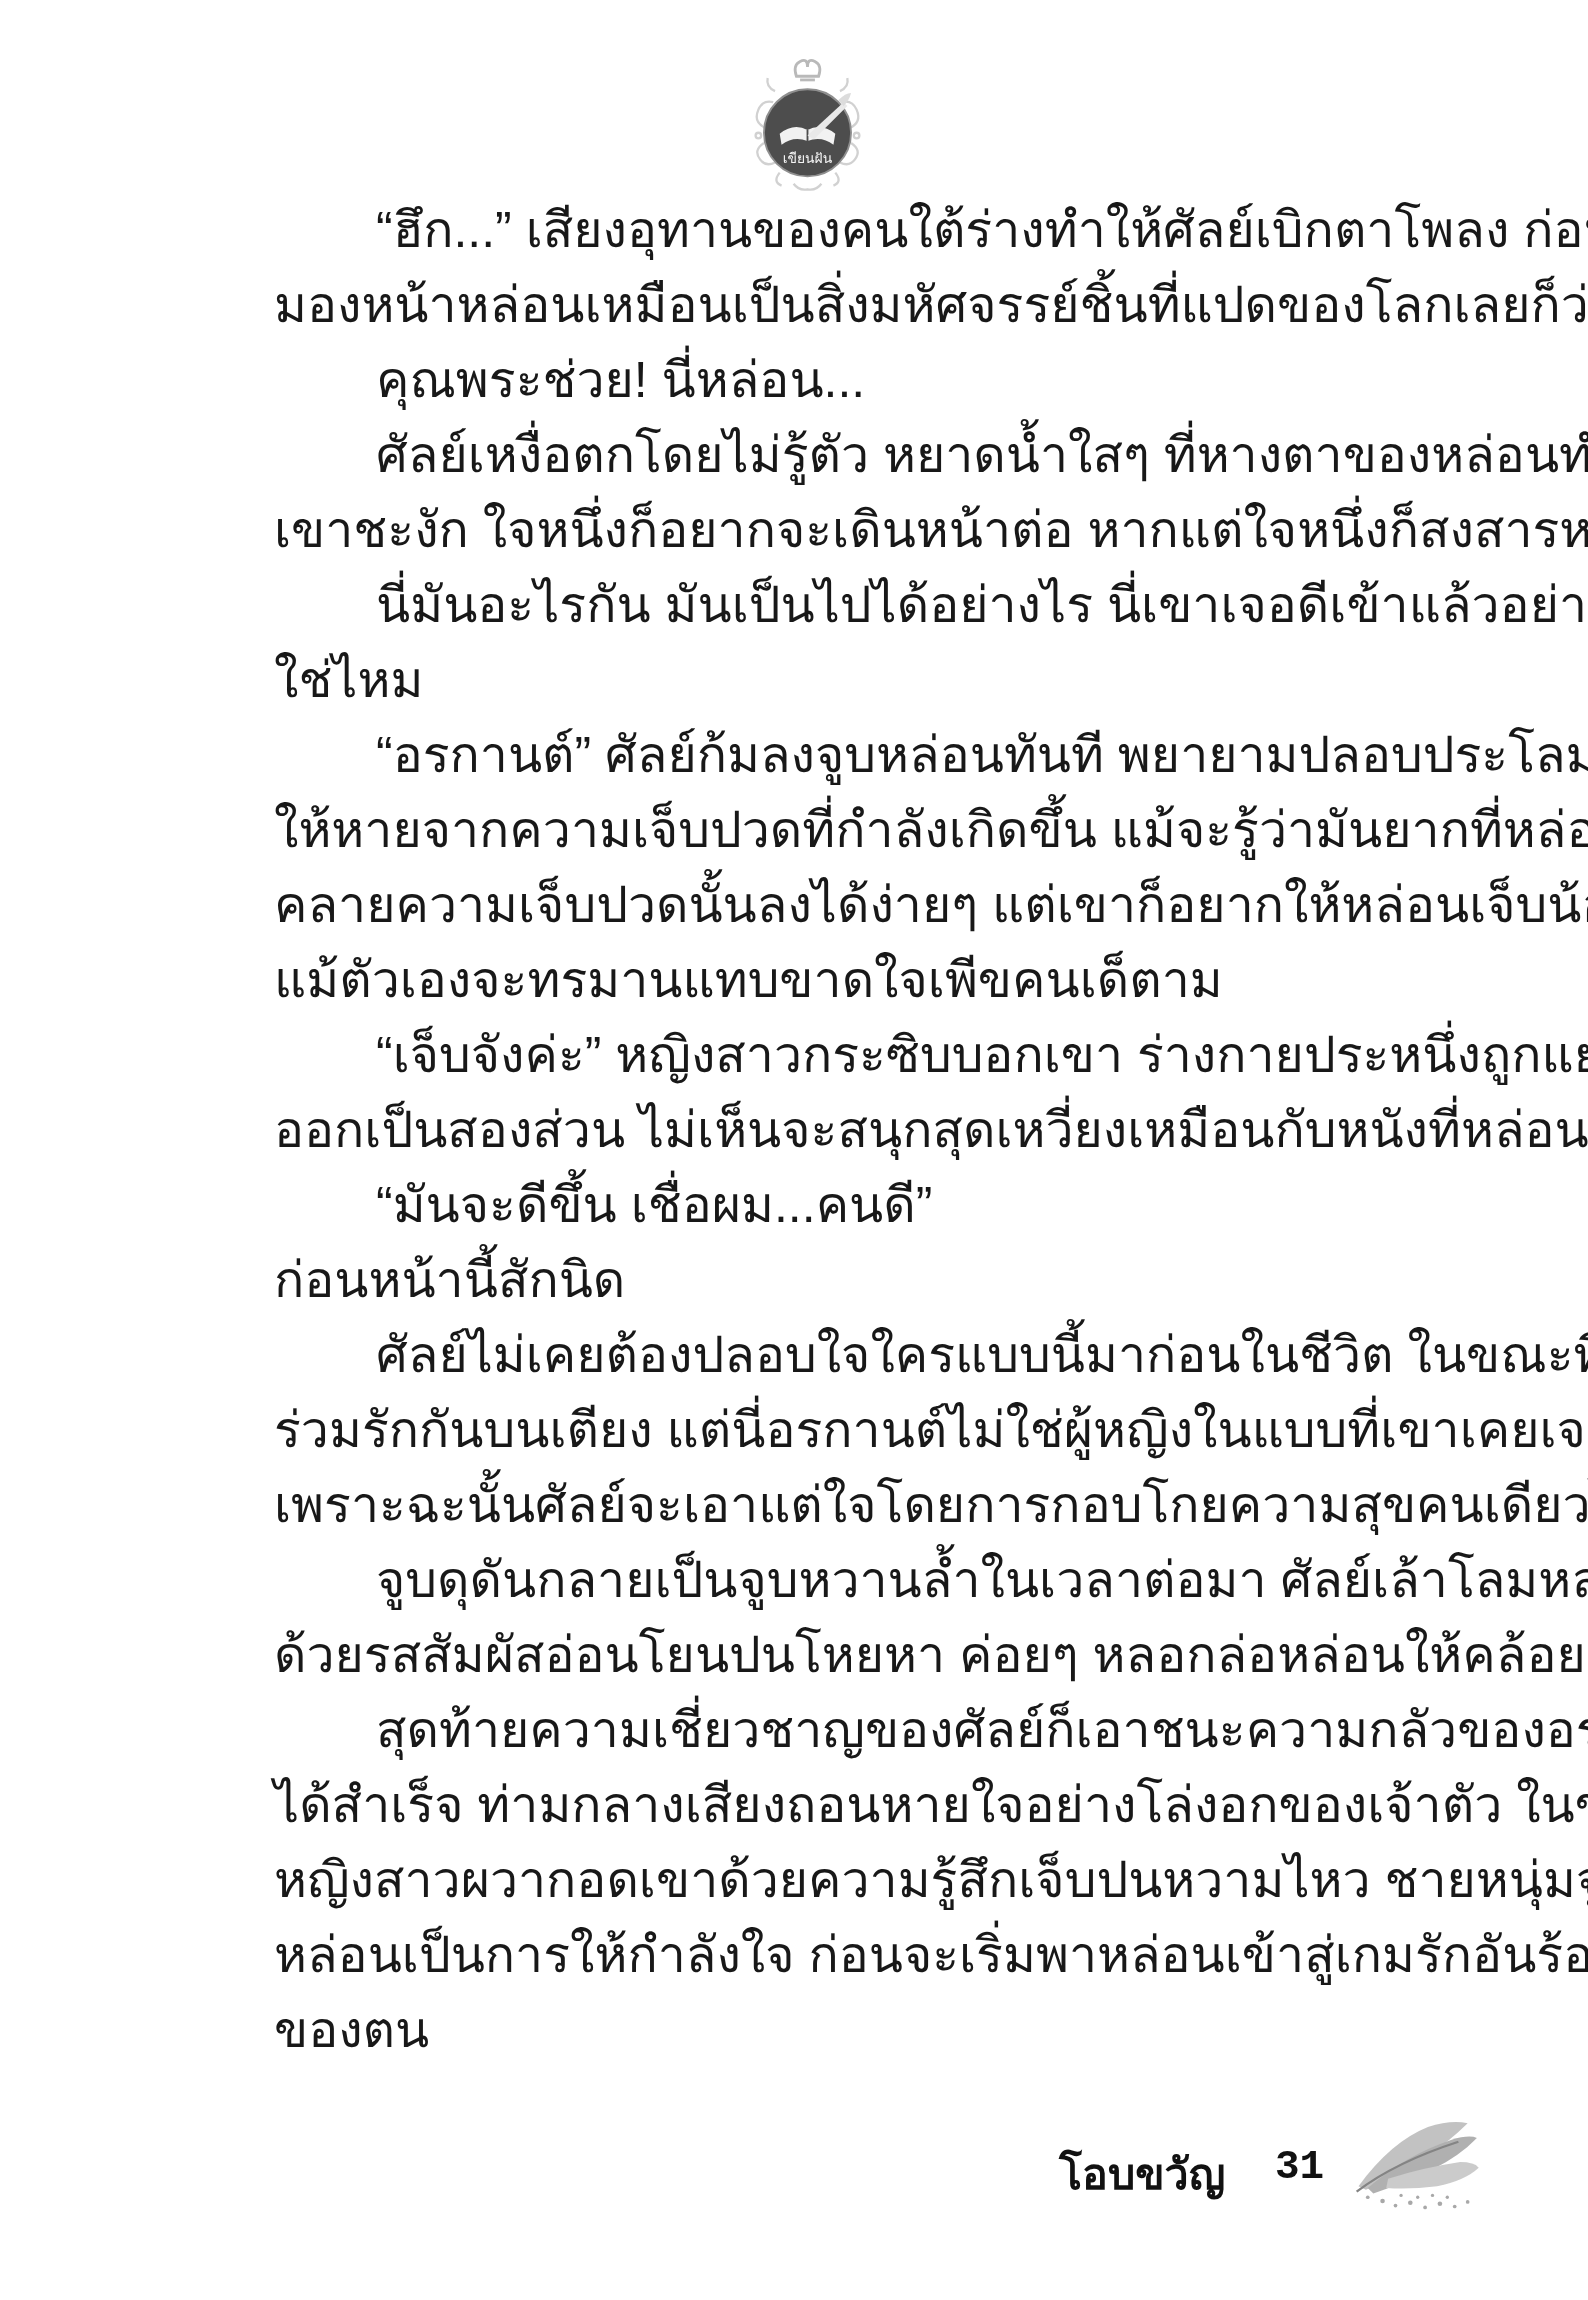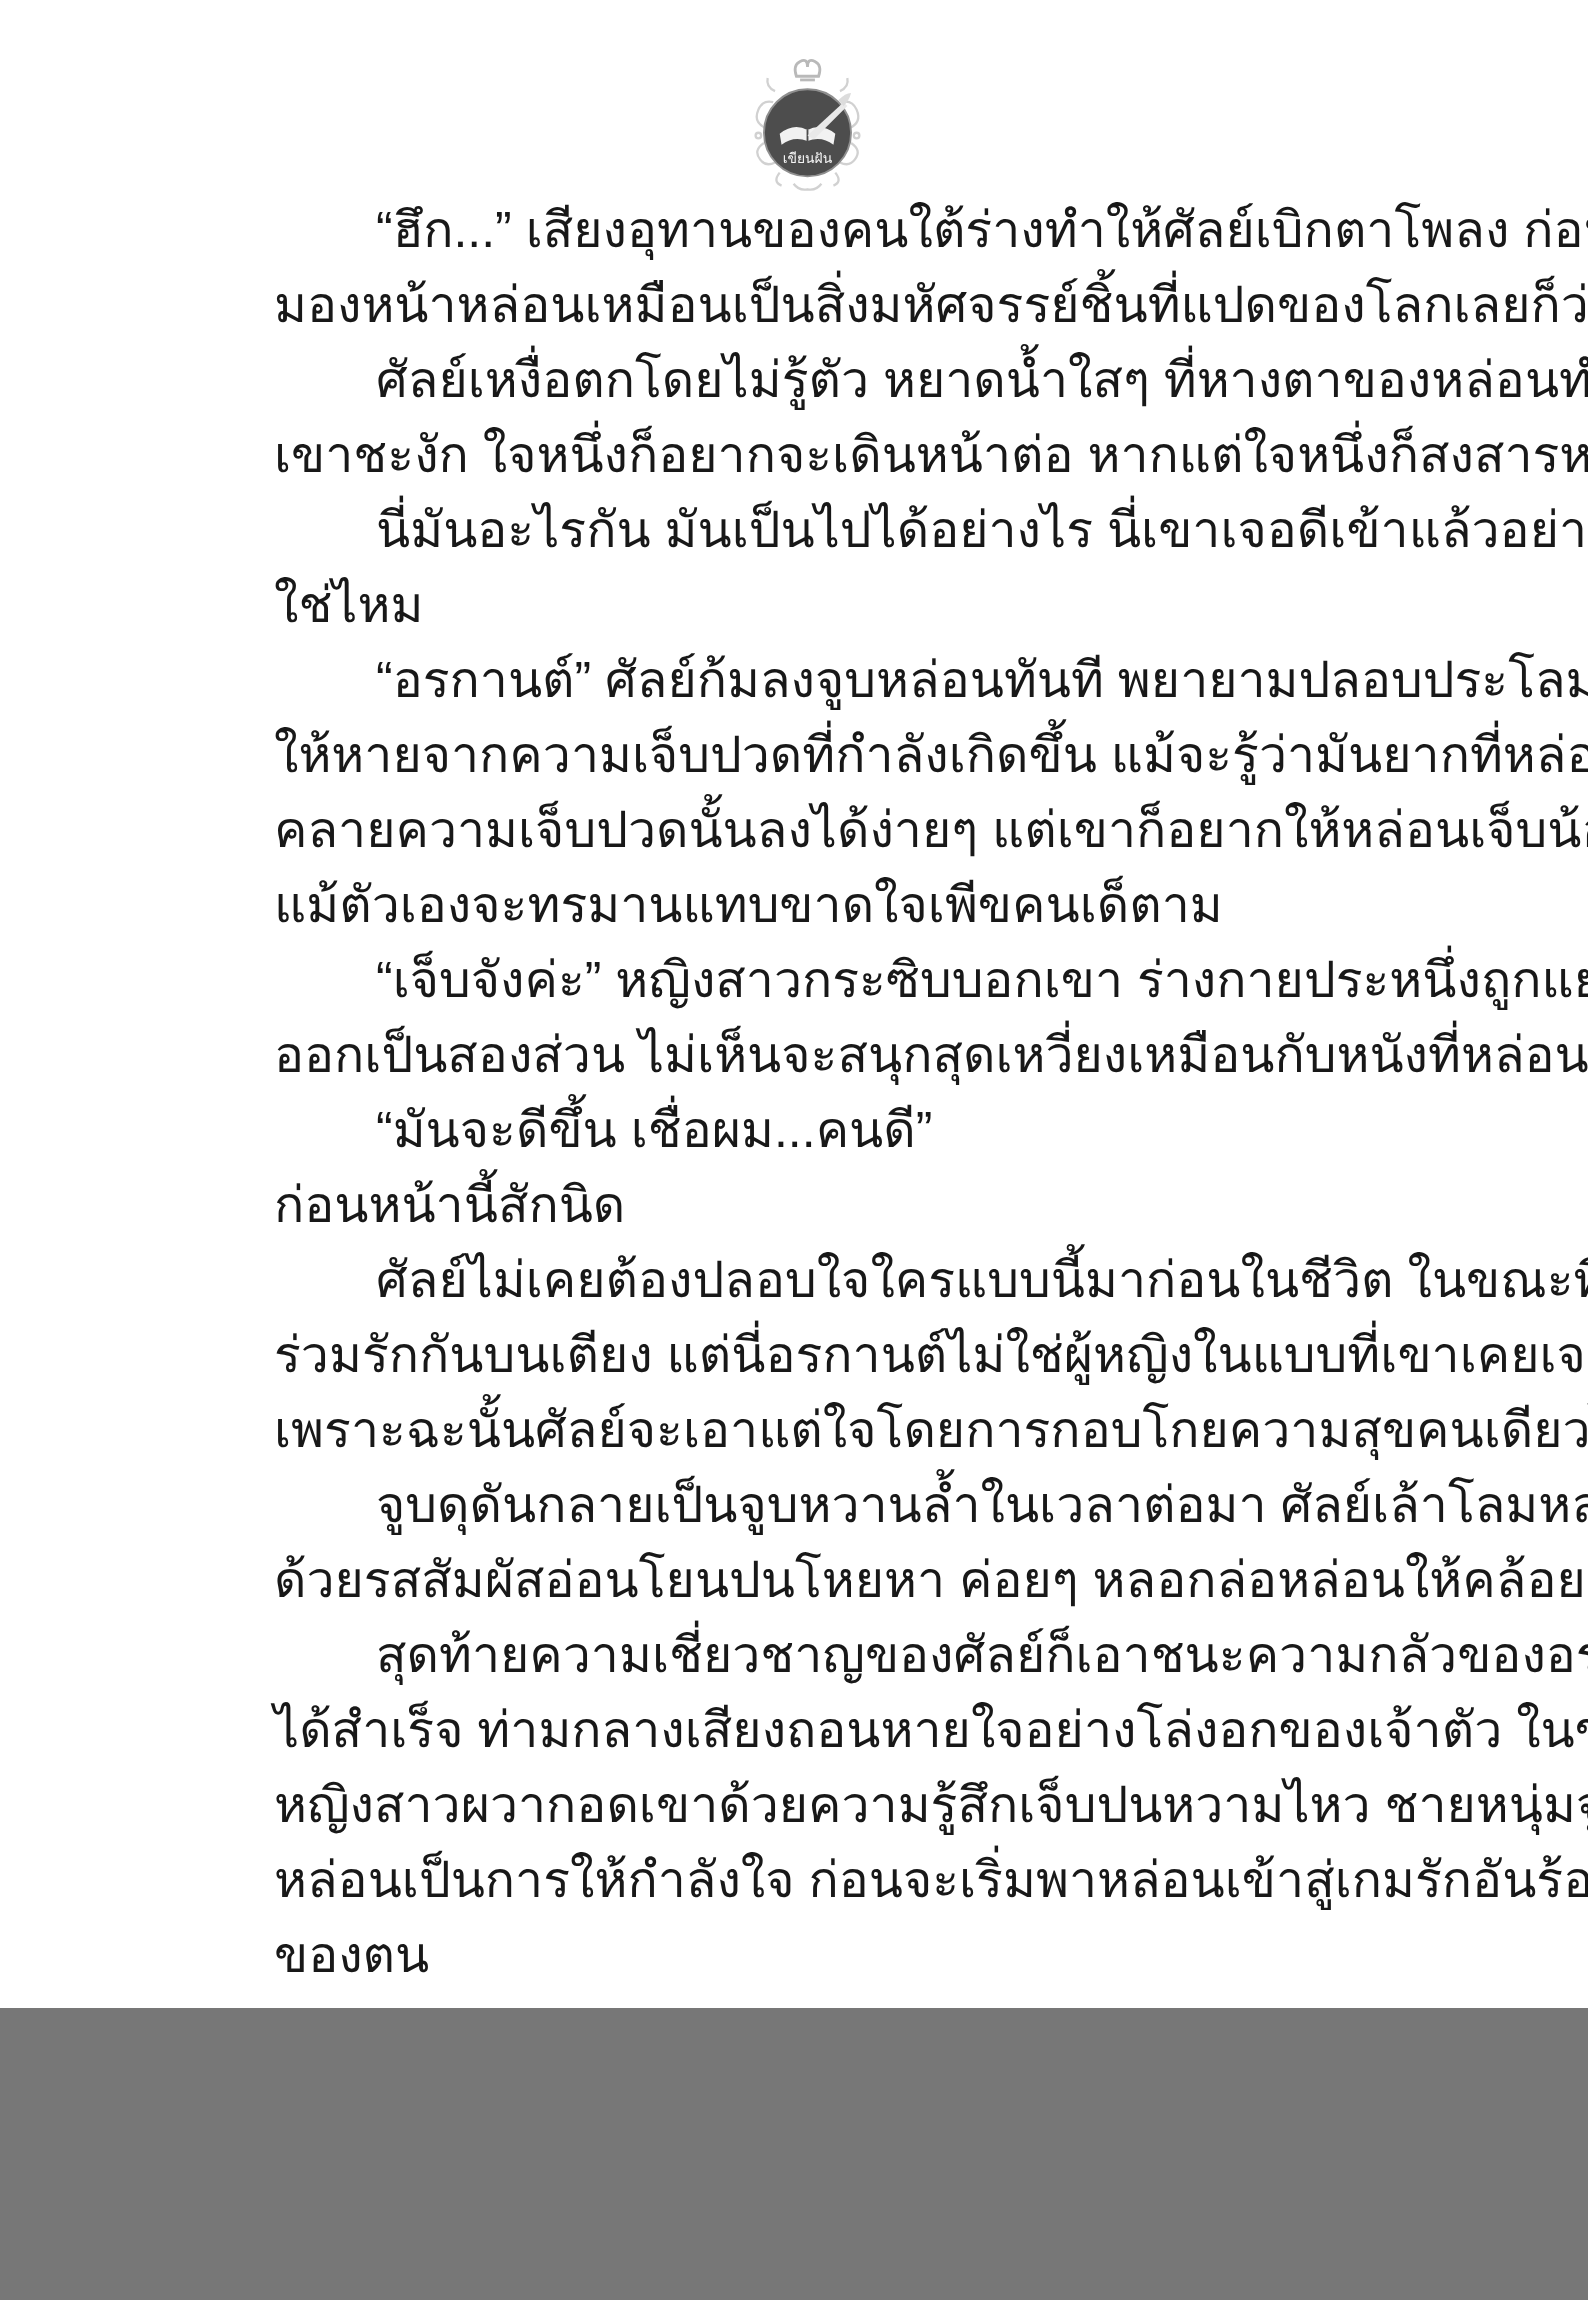--- a/index.html
+++ b/index.html
@@ -1,18 +1,18 @@
 <!DOCTYPE html>
 <html style="font-size:15px"><head>
 <meta charset="utf-8">
 <style>
   html,body{margin:0;padding:0;background:#777;}
   .page{
     position:relative;
-    width:1589px;height:2008px;
+    width:1589px;height:2300px;
     background:#ffffff;
     font-family:"Liberation Sans", sans-serif;
     color:#1c1c1c;
     overflow:hidden;
   }
   
   .logo-wrap{
     position:absolute;
     left:738px;top:54px;
     width:139px;height:139px;
@@ -97,20 +97,21 @@
         <path d="M108,50 q8,-8 14,-8 q-2,8 -8,14 z" fill="#dcdcdc"></path>
       </g>
 
       <text x="75" y="118" text-anchor="middle" font-size="15" fill="#f5f5f5" font-family="Liberation Sans, sans-serif">เขียนฝัน</text>
     </svg>
   </div>
 
   <div class="text-block">
       <div class="line indent">“ฮึก...” เสียงอุทานของคนใต้ร่างทำให้ศัลย์เบิกตาโพลง ก่อนจะ</div>
       <div class="line">มองหน้าหล่อนเหมือนเป็นสิ่งมหัศจรรย์ชิ้นที่แปดของโลกเลยก็ว่าได้</div>
+      <div class="line indent">คุณพระช่วย! นี่หล่อน...</div>
       <div class="line indent">ศัลย์เหงื่อตกโดยไม่รู้ตัว หยาดน้ำใสๆ ที่หางตาของหล่อนทำให้</div>
       <div class="line">เขาชะงัก ใจหนึ่งก็อยากจะเดินหน้าต่อ หากแต่ใจหนึ่งก็สงสารหล่อน</div>
       <div class="line indent">นี่มันอะไรกัน มันเป็นไปได้อย่างไร นี่เขาเจอดีเข้าแล้วอย่างนั้น</div>
       <div class="line">ใช่ไหม</div>
       <div class="line indent">“อรกานต์” ศัลย์ก้มลงจูบหล่อนทันที พยายามปลอบประโลมหล่อน</div>
       <div class="line">ให้หายจากความเจ็บปวดที่กำลังเกิดขึ้น แม้จะรู้ว่ามันยากที่หล่อนจะ</div>
       <div class="line">คลายความเจ็บปวดนั้นลงได้ง่ายๆ แต่เขาก็อยากให้หล่อนเจ็บน้อยที่สุด</div>
       <div class="line">แม้ตัวเองจะทรมานแทบขาดใจเพีขคนเด็ตาม</div>
       <div class="line indent">“เจ็บจังค่ะ” หญิงสาวกระซิบบอกเขา ร่างกายประหนึ่งถูกแยก</div>
       <div class="line">ออกเป็นสองส่วน ไม่เห็นจะสนุกสุดเหวี่ยงเหมือนกับหนังที่หล่อนเปิดดู</div>

